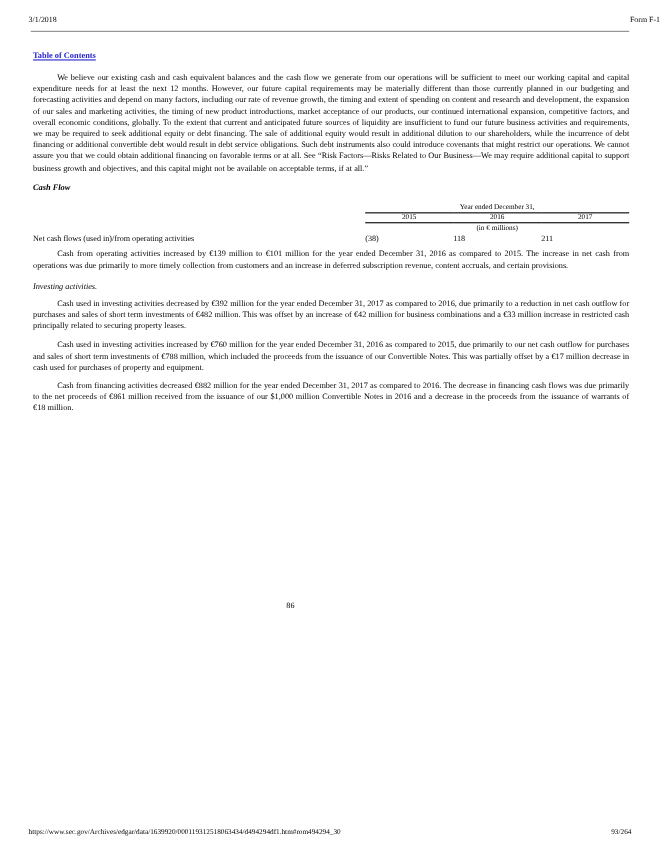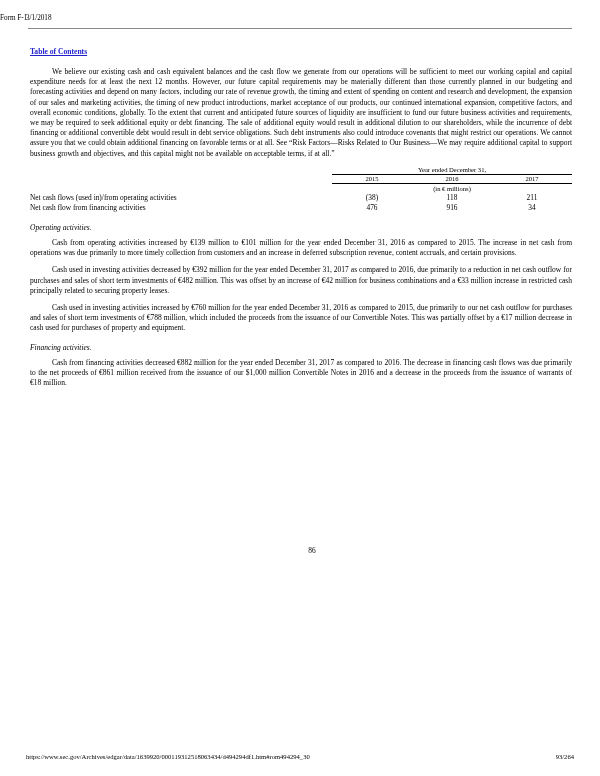--- a/index.html
+++ b/index.html
@@ -31,21 +31,21 @@
     position: absolute;
     left: 26px;
     top: 0;
     white-space: nowrap;
   }
   .hdr-title {
     position: absolute;
     left: 0;
     top: 0;
     width: 600px;
-    text-align: left;
+    text-align: right;
   }
   .hdr-rule {
     position: absolute;
     top: 28px;
     left: 28px;
     width: 544px;
     height: 0;
     border-top: 1px solid #8a8a8a;
   }
 
@@ -110,21 +110,20 @@
   .col-label  { width: 302px; }
   .col-num    { width: 80px; text-align: center; }
 
   .lbl-cell {
     padding-left: 36px;
     line-height: 10.6px;
     white-space: nowrap;
     margin-left: 10px;
   }
   .num-cell {
-    text-align: center;
     line-height: 10.6px;
   }
 
   .grouphdr {
     text-align: center;
     font-weight: bold;
     font-size: 6.6px;
     line-height: 8px;
     border-bottom: 1px solid #000;
     padding-bottom: 1px;
@@ -146,21 +145,20 @@
   }
 
   
   .page-num {
     position: absolute;
     top: 546px;
     left: 0;
     width: 528px;
     text-align: center;
     font-size: 7.4px;
-    padding-left: 48px;
   }
 
   
   .page-footer {
     position: absolute;
     top: 750px;
     left: 0;
     width: 600px;
     height: 14px;
     font-size: 6.6px;
@@ -187,20 +185,21 @@
   <span class="hdr-title">Form F-1</span>
 </div>
 <div class="hdr-rule"></div>
 
 <div class="content">
 
   <a class="toc-link" href="#">Table of Contents</a>
 
   <p class="body-para">We believe our existing cash and cash equivalent balances and the cash flow we generate from our operations will be sufficient to meet our working capital and capital expenditure needs for at least the next 12 months. However, our future capital requirements may be materially different than those currently planned in our budgeting and forecasting activities and depend on many factors, including our rate of revenue growth, the timing and extent of spending on content and research and development, the expansion of our sales and marketing activities, the timing of new product introductions, market acceptance of our products, our continued international expansion, competitive factors, and overall economic conditions, globally. To the extent that current and anticipated future sources of liquidity are insufficient to fund our future business activities and requirements, we may be required to seek additional equity or debt financing. The sale of additional equity would result in additional dilution to our shareholders, while the incurrence of debt financing or additional convertible debt would result in debt service obligations. Such debt instruments also could introduce covenants that might restrict our operations. We cannot assure you that we could obtain additional financing on favorable terms or at all. See “Risk Factors—Risks Related to Our Business—We may require additional capital to support business growth and objectives, and this capital might not be available on acceptable terms, if at all.”</p>
 
+  <div class="sec-head">Cash Flow</div>
 
   <div class="fin-table-wrap">
     <table class="fin">
       <colgroup>
         <col class="col-label">
         <col class="col-num">
         <col class="col-num">
         <col class="col-num">
       </colgroup>
       <thead>
@@ -219,37 +218,30 @@
           <th class="unitshdr" colspan="3">(in € millions)</th>
         </tr>
       </thead>
       <tbody>
         <tr>
           <td class="lbl-cell">Net cash flows (used in)/from operating activities</td>
           <td class="num-cell">(38)</td>
           <td class="num-cell">118</td>
           <td class="num-cell">211</td>
         </tr>
-        <tr>
-          <td class="lbl-cell">Net cash flow from financing activities</td>
-          <td class="num-cell">476</td>
-          <td class="num-cell">916</td>
-          <td class="num-cell">34</td>
-        </tr>
       </tbody>
     </table>
   </div>
 
-  <div class="sub-head">Operating activities.</div>
   <p class="body-para">Cash from operating activities increased by €139 million to €101 million for the year ended December 31, 2016 as compared to 2015. The increase in net cash from operations was due primarily to more timely collection from customers and an increase in deferred subscription revenue, content accruals, and certain provisions.</p>
 
+  <div class="sub-head">Investing activities.</div>
   <p class="body-para">Cash used in investing activities decreased by €392 million for the year ended December 31, 2017 as compared to 2016, due primarily to a reduction in net cash outflow for purchases and sales of short term investments of €482 million. This was offset by an increase of €42 million for business combinations and a €33 million increase in restricted cash principally related to securing property leases.</p>
   <p class="body-para">Cash used in investing activities increased by €760 million for the year ended December 31, 2016 as compared to 2015, due primarily to our net cash outflow for purchases and sales of short term investments of €788 million, which included the proceeds from the issuance of our Convertible Notes. This was partially offset by a €17 million decrease in cash used for purchases of property and equipment.</p>
 
-  <div class="sub-head">Financing activities.</div>
   <p class="body-para">Cash from financing activities decreased €882 million for the year ended December 31, 2017 as compared to 2016. The decrease in financing cash flows was due primarily to the net proceeds of €861 million received from the issuance of our $1,000 million Convertible Notes in 2016 and a decrease in the proceeds from the issuance of warrants of €18 million.</p>
 
 </div>
 
 <div class="page-num">86</div>
 
 <div class="page-footer">
   <span class="ftr-url">https://www.sec.gov/Archives/edgar/data/1639920/000119312518063434/d494294df1.htm#rom494294_30</span>
   <span class="ftr-pages">93/264</span>
 </div>

